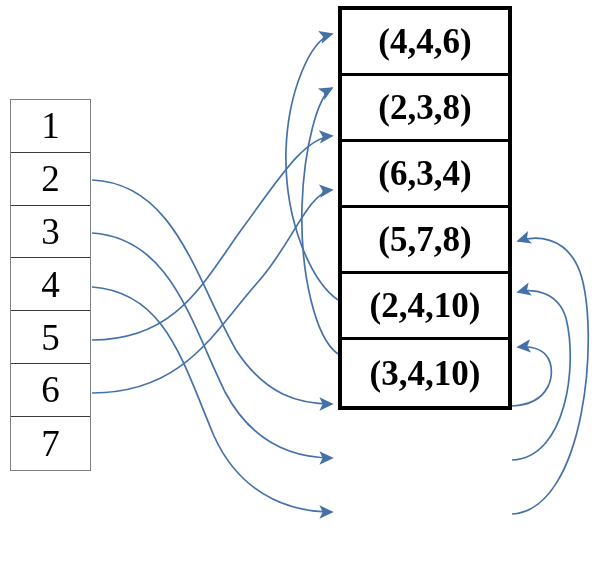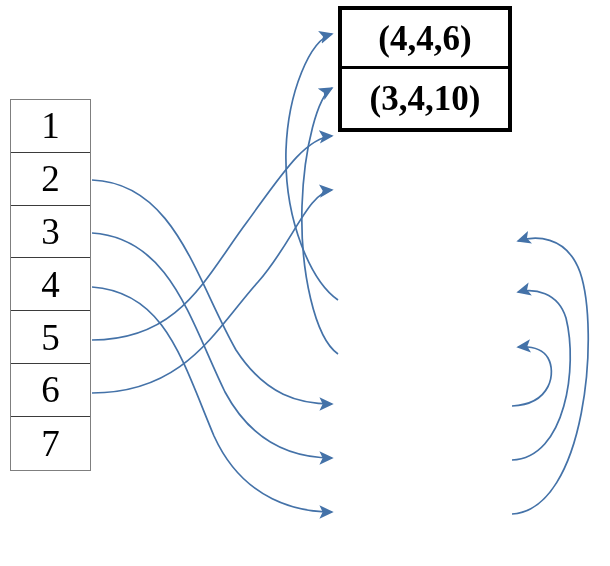--- a/index.html
+++ b/index.html
@@ -48,21 +48,21 @@
   #bucket-column {
     position: absolute;
     left: 338px;
     top: 6px;
     width: 174px;
     border: 4px solid #000000;
     box-sizing: border-box;
     background: #ffffff;
   }
   .bucket-cell {
-    height: 59px;
+    height: 66px;
     box-sizing: border-box;
     border-bottom: 3px solid #000000;
     display: flex;
     align-items: center;
     justify-content: center;
     background: #ffffff;
   }
   .bucket-cell:last-child {
     border-bottom: none;
   }
@@ -111,20 +111,32 @@
     <div class="index-cell">
       <span>7</span>
     </div>
   </div>
 
   <div id="bucket-column">
     <div class="bucket-cell">
       <span>(4,4,6)</span>
     </div>
     <div class="bucket-cell">
+      <span>(2,3,8)</span>
+    </div>
+    <div class="bucket-cell">
+      <span>(6,3,4)</span>
+    </div>
+    <div class="bucket-cell">
+      <span>(5,7,8)</span>
+    </div>
+    <div class="bucket-cell">
+      <span>(2,4,10)</span>
+    </div>
+    <div class="bucket-cell">
       <span>(3,4,10)</span>
     </div>
   </div>
 
   <svg id="arrow-layer" viewBox="0 0 610 566">
     <defs>
       <marker id="ah" markerWidth="9" markerHeight="9" refX="7.4" refY="4.5" orient="auto" markerUnits="strokeWidth">
         <path d="M0,0.6 L8.4,4.5 L0,8.4 L1.9,4.5 Z" fill="#4472a8"></path>
       </marker>
     </defs>

